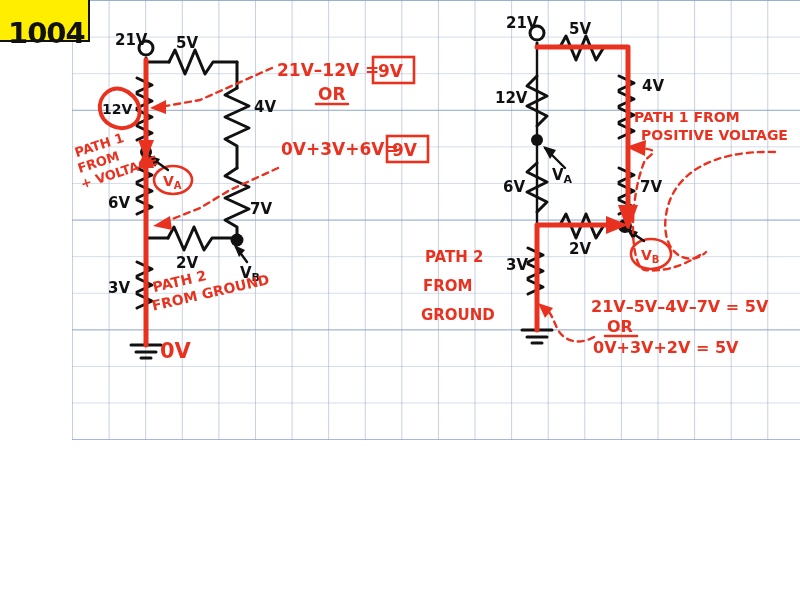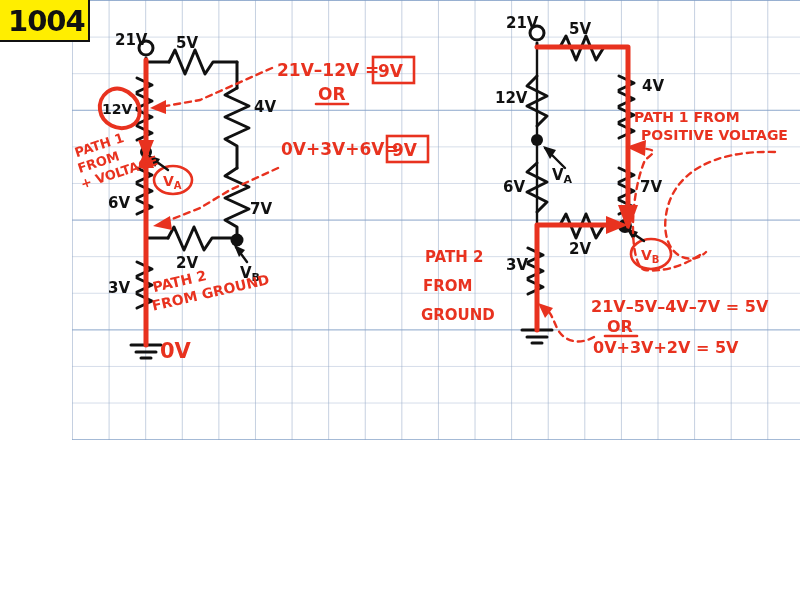--- a/index.html
+++ b/index.html
@@ -9,21 +9,21 @@
         background-image:
           linear-gradient(to right, rgba(150,170,200,.55) 1px, transparent 1px),
           linear-gradient(to bottom, rgba(150,170,200,.40) 1px, transparent 1px);
         background-size:36.6px 36.6px;}
   #gridmajor{position:absolute;left:72px;top:0px;width:728px;height:440px;
         background-image:
           linear-gradient(to bottom, rgba(130,160,200,.75) 1px, transparent 1px);
         background-size:100% 109.8px;}
   #badge{position:absolute;left:0;top:0;width:88px;height:40px;background:#ffee00;
          border-right:2px solid #111;border-bottom:2px solid #111;}
-  #badge span{position:absolute;left:8px;top:4px;font-family:"DejaVu Sans",sans-serif;
+  #badge span{position:absolute;left:8px;top:16px;font-family:"DejaVu Sans",sans-serif;
          font-weight:900;font-size:29px;letter-spacing:-1px;color:#111;}
   svg.art{position:absolute;left:0;top:0;width:800px;height:600px;}
   .blk{fill:none;stroke:#111;stroke-width:3;stroke-linecap:round;stroke-linejoin:round;}
   .blk2{fill:none;stroke:#111;stroke-width:2.4;stroke-linecap:round;stroke-linejoin:round;}
   .red{fill:none;stroke:#e8321f;stroke-width:5;stroke-linecap:round;stroke-linejoin:round;}
   .redthin{fill:none;stroke:#e8321f;stroke-width:2.6;stroke-linecap:round;stroke-linejoin:round;}
   .reddash{fill:none;stroke:#e8321f;stroke-width:2.4;stroke-linecap:round;
            stroke-dasharray:6 5;}
   .redfill{fill:#e8321f;stroke:none;}
   .blkfill{fill:#111;stroke:none;}

